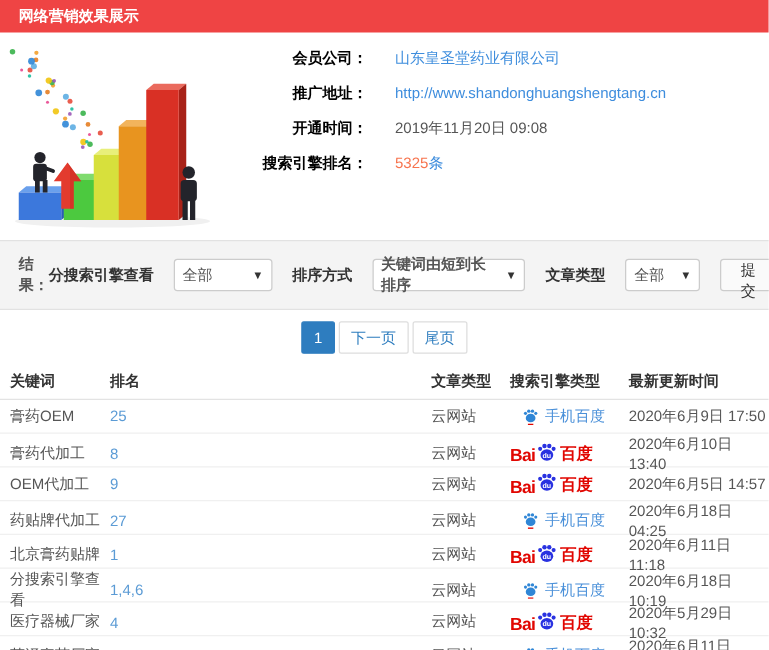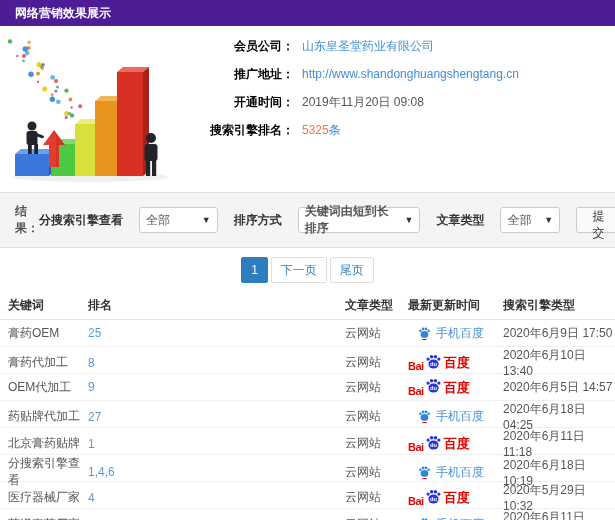--- a/index.html
+++ b/index.html
@@ -1,25 +1,25 @@
 <!DOCTYPE html>
 <html><head>
 <meta charset="utf-8">
 <style>
   * { box-sizing: border-box; margin: 0; padding: 0; }
   html,body { width:615px; height:520px; overflow:hidden; background:#fff;
     font-family:"Liberation Sans","DejaVu Sans",sans-serif; font-size:12px; color:#555; }
-  .topbar { height:26px; background:#4c1d95; color:#fff; line-height:26px;
+  .topbar { height:26px; background:#ef4444; color:#fff; line-height:26px;
     padding-left:15px; font-weight:bold; font-size:12px; }
   .info-section { position:relative; height:166px; }
   .illustration { position:absolute; left:5px; top:8px; width:175px; height:150px; }
   .info-rows { margin-left:160px; padding-top:6px; }
   .info-row { height:28px; display:flex; align-items:center; }
   .info-label { width:86px; text-align:right; font-weight:bold; color:#000000; flex:none;margin-left:48px; }
-  .info-value { margin-left:8px; }
+  .info-value { margin-left:22px; }
   .link { color:#3e8ddd; cursor:pointer; }
   .hl-num { color:#f7744e; }
   .hl-suffix { color:#3e8ddd; }
   .filter-bar { height:56px; background:#f4f4f4; border-top:1px solid #e2e2e2;
     border-bottom:1px solid #e2e2e2; display:flex; align-items:center; padding:0 8px 0 15px; }
   .result-label { font-weight:bold; color:#555; }
   .filter-controls { margin-left:auto; display:flex; align-items:center; gap:16px; }
   .f-label { font-weight:bold; color:#333; white-space:nowrap; }
   .select { height:26px; background:#fff; border:1px solid #ccc; border-radius:3px;
     display:flex; align-items:center; justify-content:space-between; padding:0 6px;
@@ -35,21 +35,21 @@
     border-radius:2px; cursor:pointer; }
   .pg.active { background:#2e7dbf; border-color:#2e7dbf; color:#fff; }
   .grid-row { display:grid; grid-template-columns:80px 257px 63px 95px 1fr;
     align-items:center; padding-left:8px; }
   .thead { height:28px; font-weight:bold; color:#333; border-bottom:1px solid #e3e3e3; }
   .trow { height:27px; border-bottom:1px solid #f0f0f0; }
   .rank-link { color:#5b9bd5; cursor:pointer; }
   .cell-kw, .cell-type, .cell-time { color:#555; }
   .engine-mobile { display:flex; align-items:center; gap:5px; margin-left:10px; color:#4a90d9; }
   .engine-pc { display:flex; align-items:end; }
-  .bd-bai { color:#e10601; font-weight:800; font-size:11px; letter-spacing:-0.5px; }
+  .bd-bai { color:#e10601; font-weight:800; font-size:14px; letter-spacing:-0.5px; }
   .bd-cn { color:#e10601; font-weight:800; font-size:13px; margin-left:1px; }
   .bd-paw-wrap { margin:0 1px; display:flex; }
 </style>
 </head>
 <body>
 
 <div class="topbar">
   <span>网络营销效果展示</span>
 </div>
 
@@ -191,22 +191,22 @@
   <span class="pg active">1</span>
   <span class="pg">下一页</span>
   <span class="pg">尾页</span>
 </div>
 
 <div>
   <div class="grid-row thead">
     <span>关键词</span>
     <span>排名</span>
     <span>文章类型</span>
+    <span>搜索引擎类型</span>
     <span>最新更新时间</span>
-    <span>搜索引擎类型</span>
   </div>
   <div id="tbody">
       <div class="grid-row trow">
         <span class="cell-kw">膏药OEM</span>
         <span class="rank-link">25</span>
         <span class="cell-type">云网站</span>
         <span class="engine-mobile">
           <svg viewBox="0 0 24 27" width="13" height="14.625">
             <ellipse cx="12" cy="15.5" rx="7.2" ry="6.4" fill="#2f86d6"></ellipse>
             <circle cx="4.4" cy="8.6" r="2.3" fill="#2f86d6"></circle>

